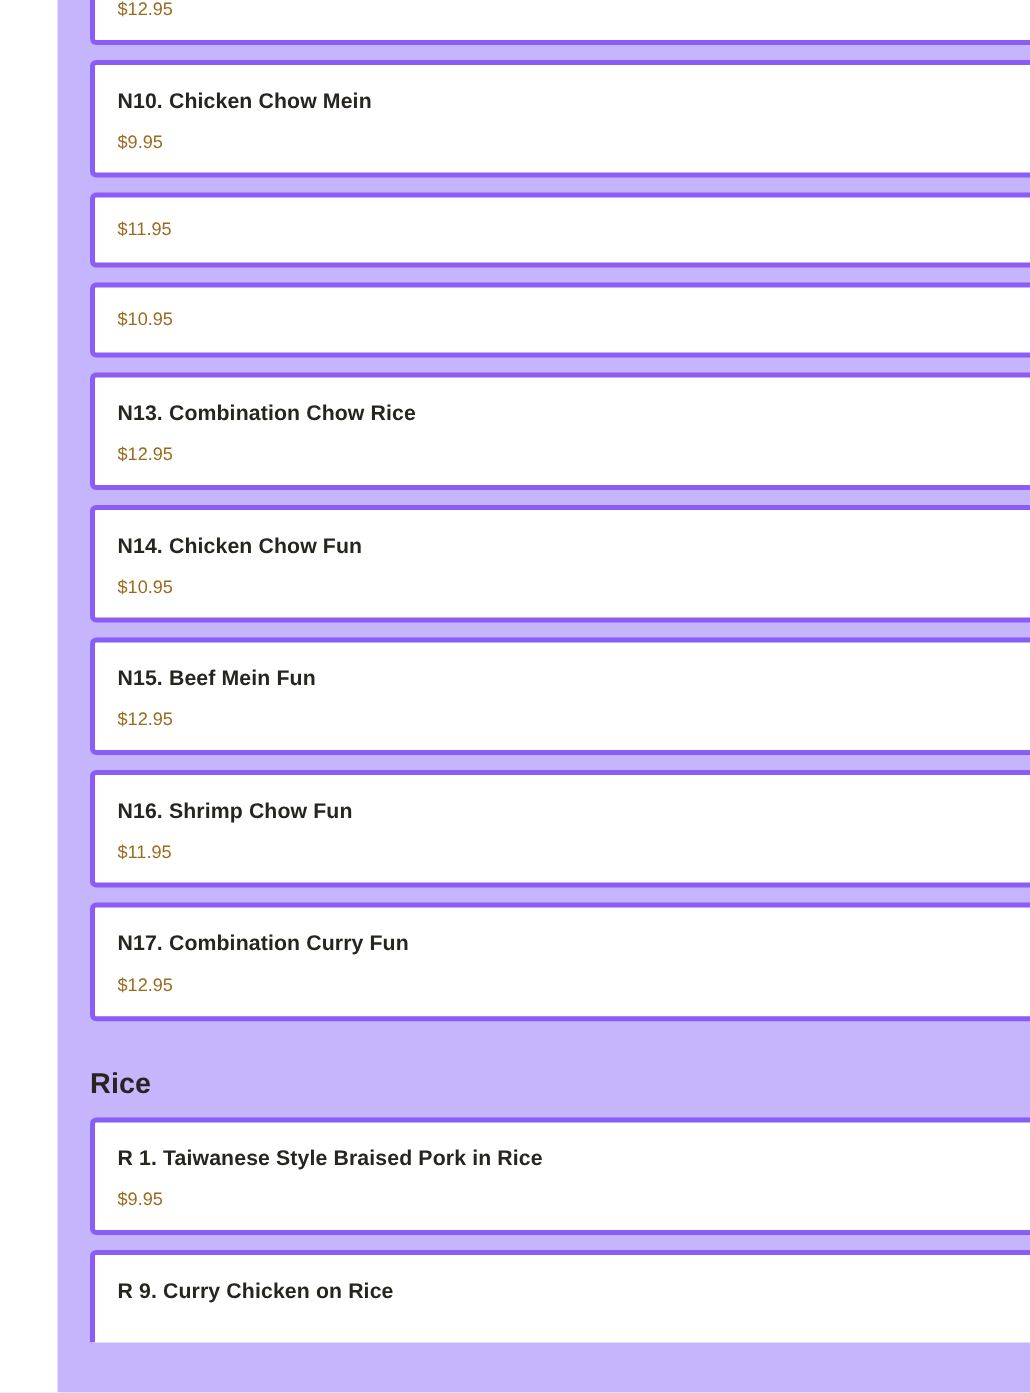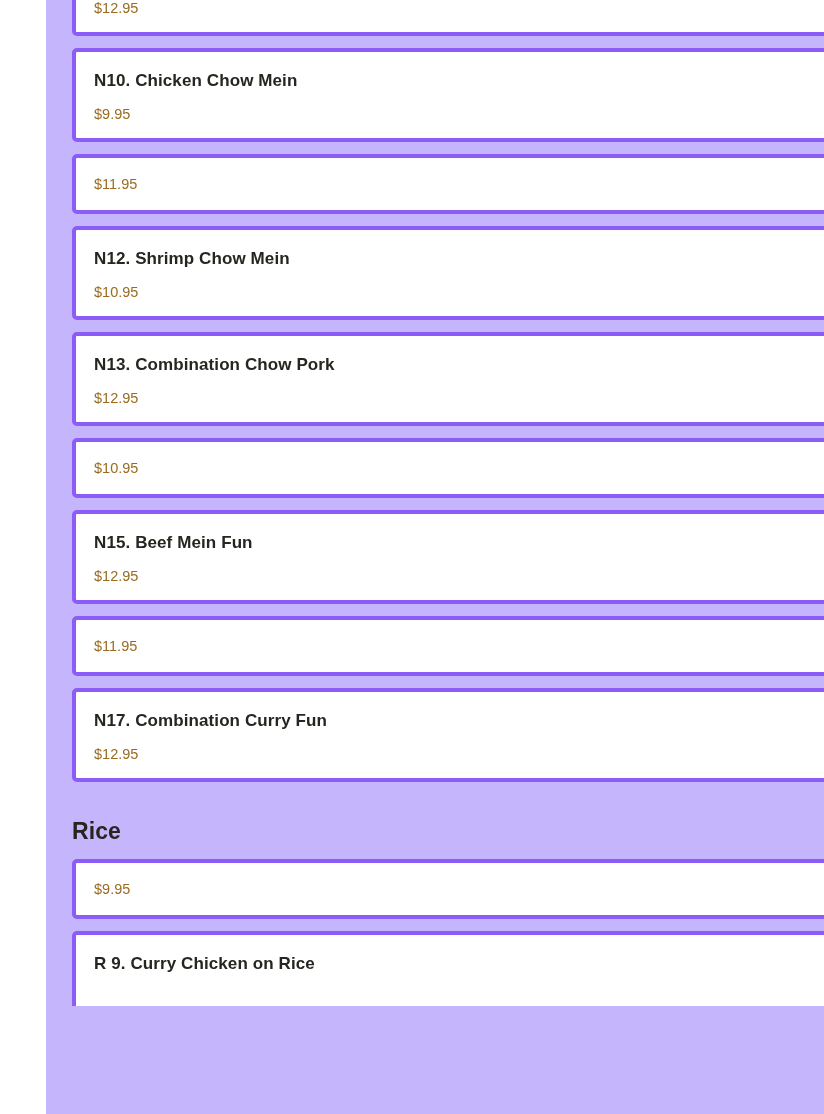--- a/index.html
+++ b/index.html
@@ -93,54 +93,56 @@
       <div class="card">
         <div class="card-title">N10. Chicken Chow Mein</div>
         <div class="card-price">$9.95</div>
       </div>
 
       <div class="card">
         <div class="card-price">$11.95</div>
       </div>
 
       <div class="card">
-        <div class="card-title">N12. Shrimp Chow Mein</div>
         <div class="card-price">$10.95</div>
       </div>
 
       <div class="card">
-        <div class="card-title">N13. Combination Chow Pork</div>
+        <div class="card-title">N13. Combination Chow Rice</div>
         <div class="card-price">$12.95</div>
       </div>
 
       <div class="card">
+        <div class="card-title">N14. Chicken Chow Fun</div>
         <div class="card-price">$10.95</div>
       </div>
 
       <div class="card">
         <div class="card-title">N15. Beef Mein Fun</div>
         <div class="card-price">$12.95</div>
       </div>
 
       <div class="card">
+        <div class="card-title">N16. Shrimp Chow Fun</div>
         <div class="card-price">$11.95</div>
       </div>
 
       <div class="card">
         <div class="card-title">N17. Combination Curry Fun</div>
         <div class="card-price">$12.95</div>
       </div>
 
     </div>
 
     <div class="section">
 
       <h2 class="section-title">Rice</h2>
 
       <div class="card">
+        <div class="card-title">R 1. Taiwanese Style Braised Pork in Rice</div>
         <div class="card-price">$9.95</div>
       </div>
 
       <div class="card clipped-bottom">
         <div class="card-title">R 9. Curry Chicken on Rice</div>
 
       </div>
 
     </div>
 

